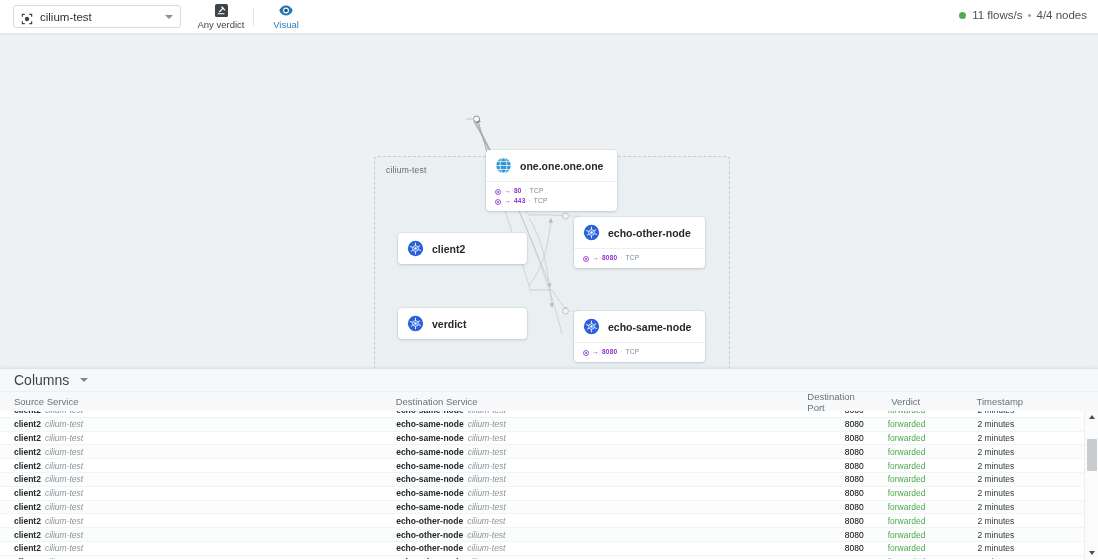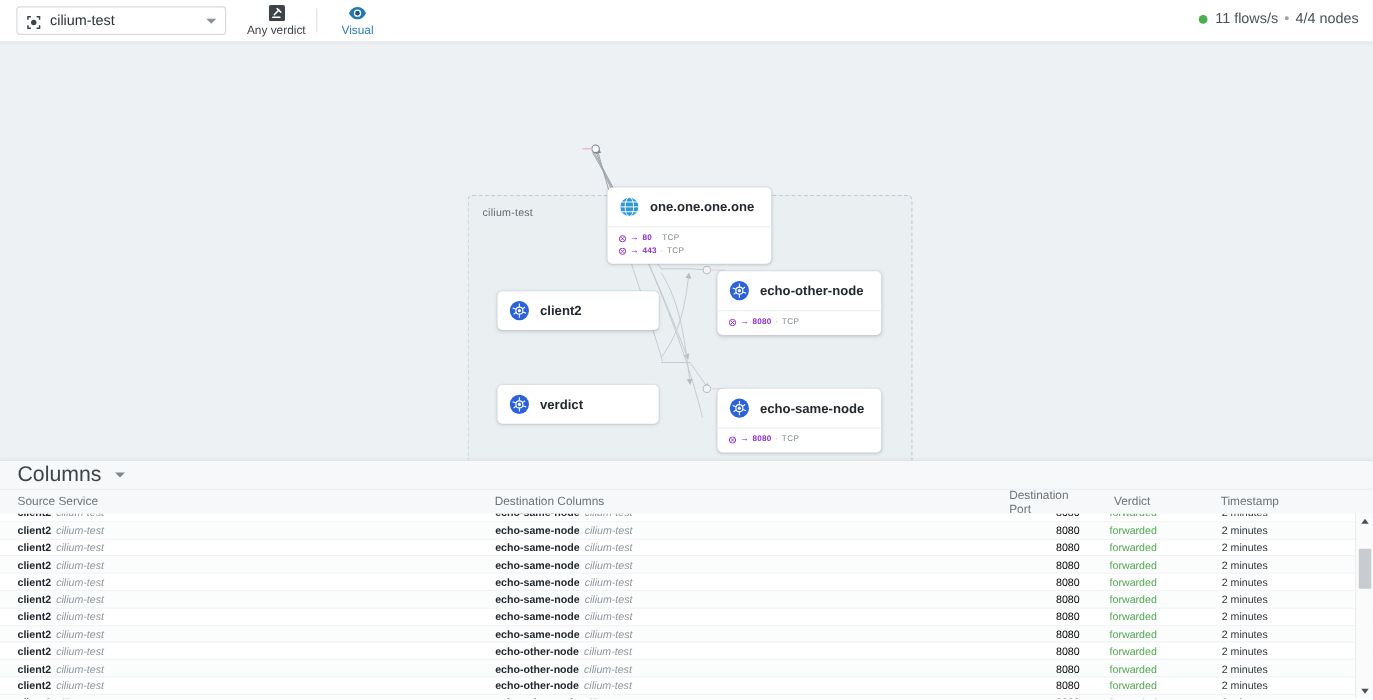--- a/index.html
+++ b/index.html
@@ -138,21 +138,21 @@
     background: #ffffff;
     border-top: 1px solid #dfe3e7;
     box-shadow: 0 -1px 3px rgba(0,0,0,0.05);
   }
   .columns-bar {
     height: 23px; display: flex; align-items: center;
     padding: 0 0 0 14px;
     background: #f7f8f9;
     border-bottom: 1px solid #edf0f2;
   }
-  .columns-label { font-size: 17px; color: #3d4449; margin-right: 11px; }
+  .columns-label { font-size: 14px; color: #3d4449; margin-right: 11px; }
   .columns-caret {
     width: 0; height: 0;
     border-left: 4px solid transparent;
     border-right: 4px solid transparent;
     border-top: 4.5px solid #7e868d;
   }
 
   .thead {
     display: flex; height: 19px; align-items: center;
     background: #f7f8f9;
@@ -449,21 +449,21 @@
 
   <div class="columns-bar">
     <div style="display:flex;align-items:center;cursor:pointer;">
       <span class="columns-label">Columns</span>
       <span class="columns-caret"></span>
     </div>
   </div>
 
   <div class="thead">
     <div class="c-src">Source Service</div>
-    <div class="c-dst">Destination Columns</div>
+    <div class="c-dst">Destination Service</div>
     <div class="c-port">Destination Port</div>
     <div class="c-verd">Verdict</div>
     <div class="c-time">Timestamp</div>
   </div>
 
   <div class="tbody">
     <div id="rows-host" style="position:absolute;left:0;top:-7px;width:1098px;">
         <div class="trow">
           <div class="c-src"><span class="svc-name">client2</span><span class="svc-ns">cilium-test</span></div>
           <div class="c-dst"><span class="svc-name">echo-same-node</span><span class="svc-ns">cilium-test</span></div>

